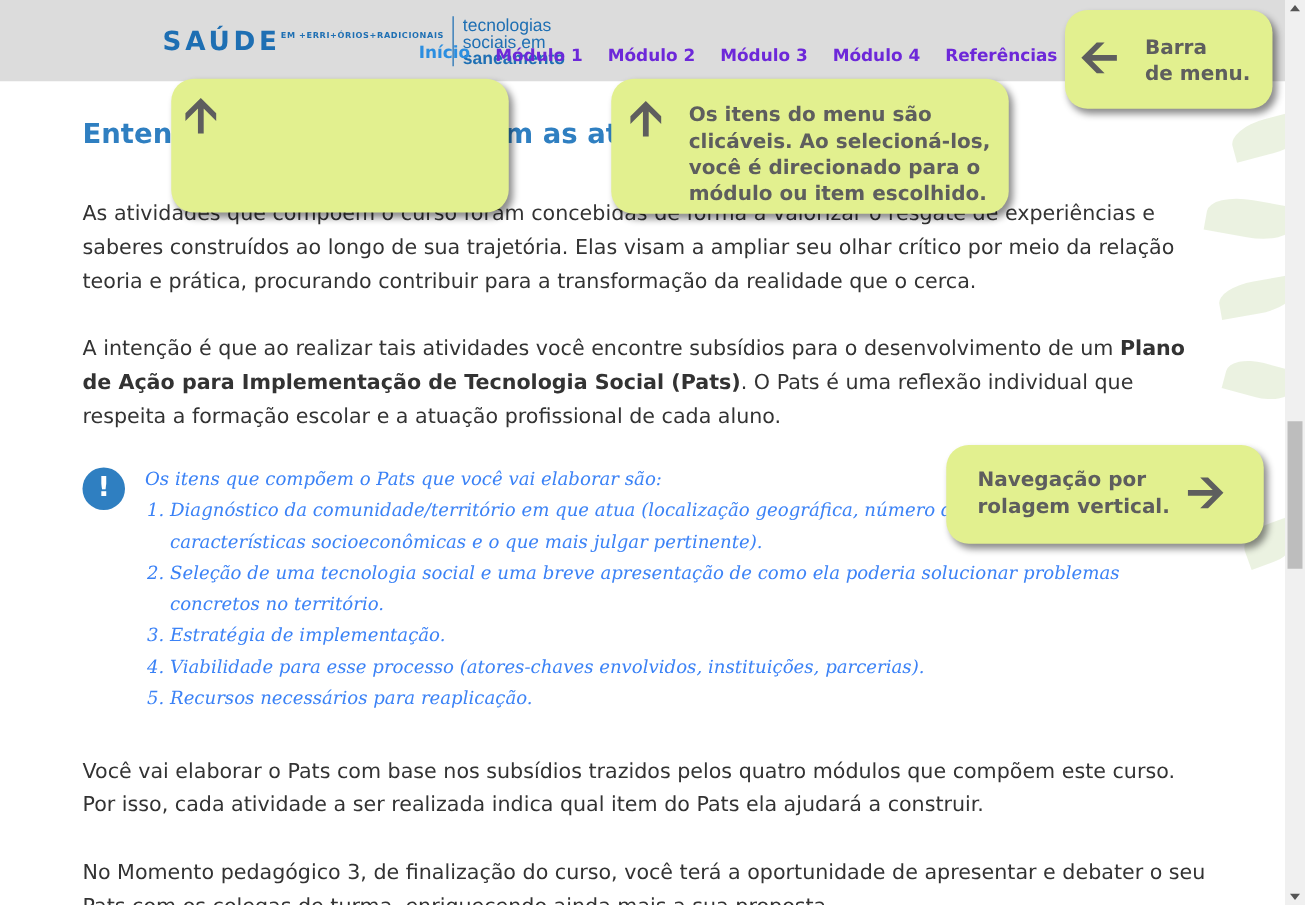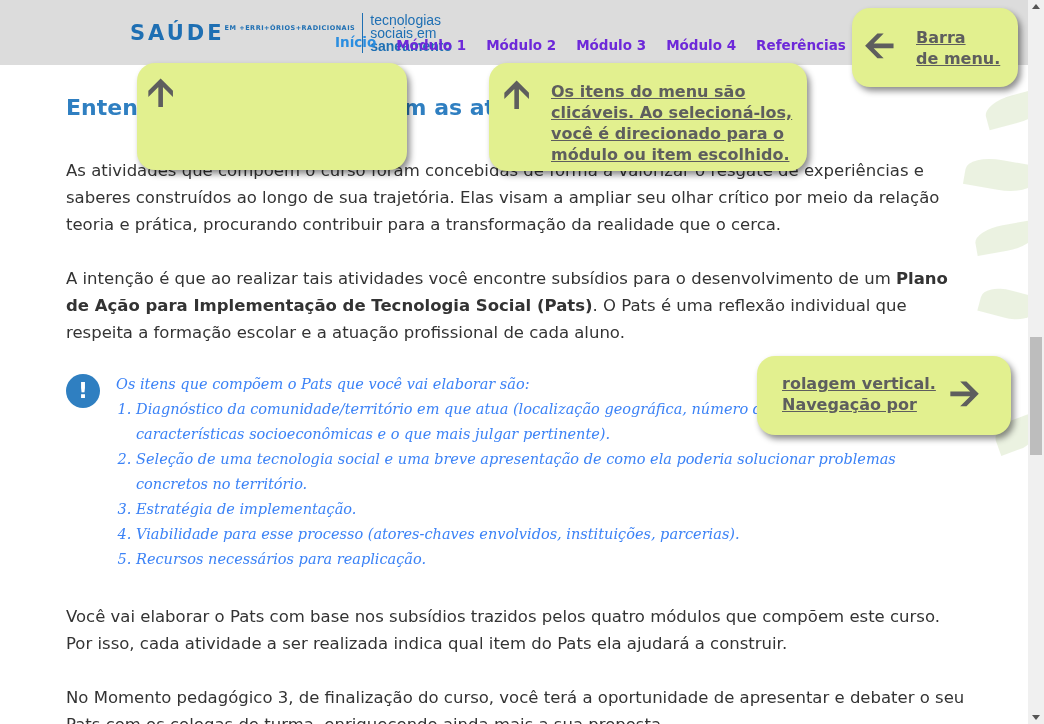--- a/index.html
+++ b/index.html
@@ -21,21 +21,21 @@
   .p1 { position:absolute; top:62px; }
   .p2 { position:absolute; top:170px; }
   .callout { position:absolute; top:277px; left:0; width:900px; }
   .callout-icon { position:absolute; left:0; top:2px; width:34px; height:34px; border-radius:50%; background:#2f7fc1; color:#fff; font-weight:bold; font-size:22px; text-align:center; line-height:34px; }
   .callout-text { position:absolute; left:50px; top:0; color:#3b82f6; font-family:"DejaVu Serif", serif; font-style:italic; font-size:14.5px; line-height:25px; width:800px; }
   .callout-text ol { margin:0; padding-left:20px; }
   .p3 { position:absolute; top:508px; }
   .p4 { position:absolute; top:589px; }
   .leaf { position:absolute; background:#e6efd9; border-radius:50% 0 50% 0; opacity:0.8; }
   .bubble { position:absolute; background:#e2f08f; border-radius:18px; box-shadow:3px 4px 6px rgba(0,0,0,0.45); color:#5e5e5e; font-family:"DejaVu Sans", sans-serif; font-weight:bold; z-index:10; }
-  .bubble .txt { position:absolute; font-size:16px; line-height:21px;text-decoration:underline; }
+  .bubble .txt { position:absolute; font-size:16px; line-height:21px; }
   .arrow { position:absolute; color:#5e5e5e; font-size:38px; font-weight:bold; line-height:1; }
   .scrollbar { position:absolute; left:1028px; top:0; width:16px; height:724px; background:#f0f0f0; z-index:6; }
   .scroll-up { position:absolute; top:4px; left:4px; width:0; height:0; border-left:4px solid transparent; border-right:4px solid transparent; border-bottom:5px solid #555; }
   .scroll-down { position:absolute; bottom:4px; left:4px; width:0; height:0; border-left:4px solid transparent; border-right:4px solid transparent; border-top:5px solid #555; }
   .scroll-thumb { position:absolute; left:2px; top:337px; width:12px; height:118px; background:#bdbdbd; }
 </style>
 </head>
 <body>
 
 <div class="header">
@@ -100,22 +100,22 @@
 <div class="bubble" style="left:852px;top:8px;width:166px;height:79px;">
   <div class="arrow" style="left:12px;top:18px;">🡨</div>
   <div class="txt" style="left:64px;top:19px;">
     <div>Barra</div>
     <div>de menu.</div>
   </div>
 </div>
 <div class="bubble" style="left:757px;top:356px;width:254px;height:79px;">
   <div class="arrow" style="left:192px;top:18px;">🡪</div>
   <div class="txt" style="left:25px;top:17px;">
+    <div>Navegação por</div>
     <div>rolagem vertical.</div>
-    <div>Navegação por</div>
   </div>
 </div>
 
 <div class="scrollbar">
   <div class="scroll-up"></div>
   <div class="scroll-thumb"></div>
   <div class="scroll-down"></div>
 </div>
 
 </body></html>

